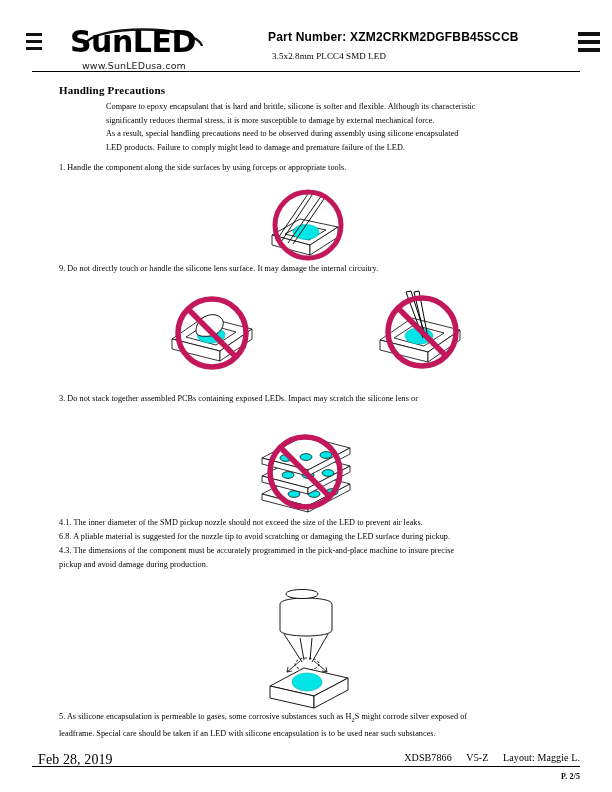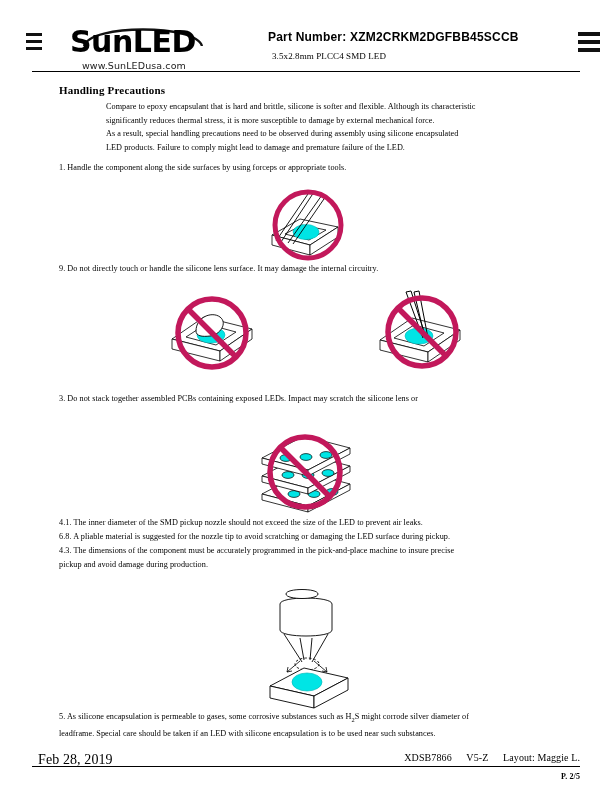--- a/index.html
+++ b/index.html
@@ -411,21 +411,21 @@
         <g fill="#ffffff" stroke="#000" stroke-width="0.9">
           <path d="M14 98 L48 80 L92 90 L58 108 Z"></path>
           <path d="M14 98 L14 110 L58 120 L58 108 Z"></path>
           <path d="M58 108 L92 90 L92 102 L58 120 Z"></path>
         </g>
         <ellipse cx="51" cy="94" rx="15" ry="9" fill="#00E5E5" stroke="#00bcbc" stroke-width="0.7"></ellipse>
       </svg>
     </div>
 
     <div class="item" style="top:634px;">
-      <span class="ln"><span>5. As silicone encapsulation is permeable to gases, some corrosive substances such as H</span><sub>2</sub><span>S might corrode silver diameter of</span></span>
+      <span class="ln"><span>5. As silicone encapsulation is permeable to gases, some corrosive substances such as H</span><sub>2</sub><span>S might corrode silver exposed of</span></span>
       <span class="ln">leadframe. Special care should be taken if an LED with silicone encapsulation is to be used near such substances.</span>
     </div>
 
   </div>
 
   <div class="footer-date">Feb 28, 2019</div>
   <div class="footer-meta">
     <span>XDSB7866</span>
     <span>V5-Z</span>
     <span>Layout: Maggie L.</span>

